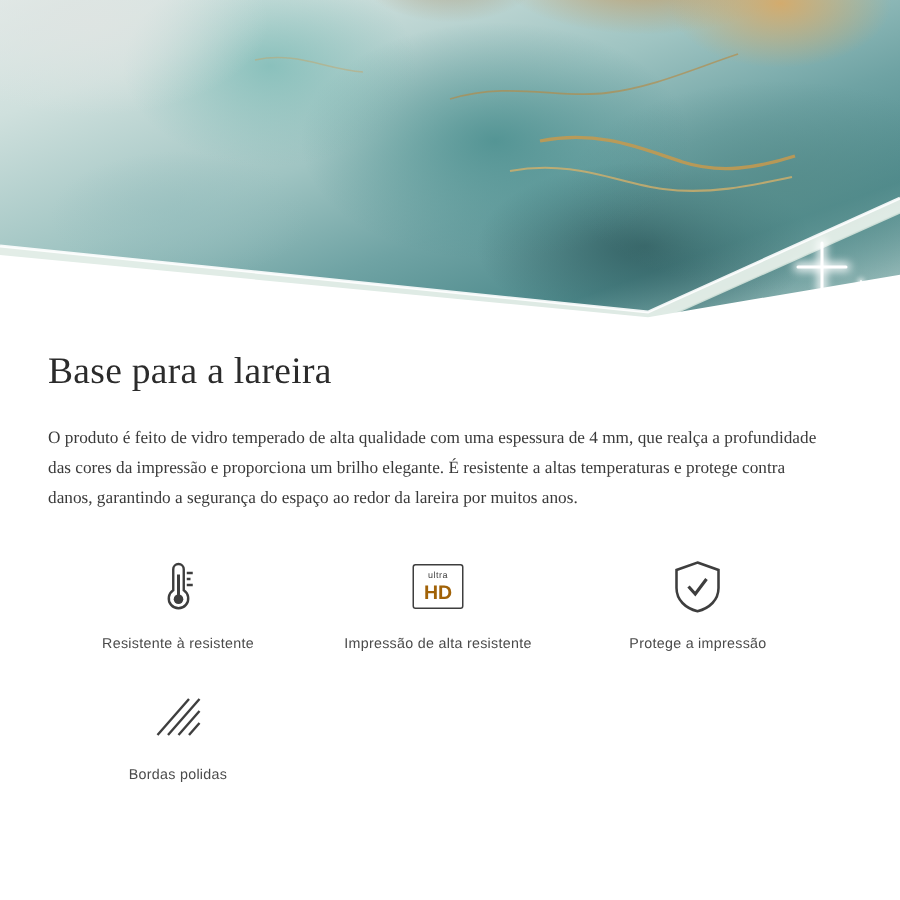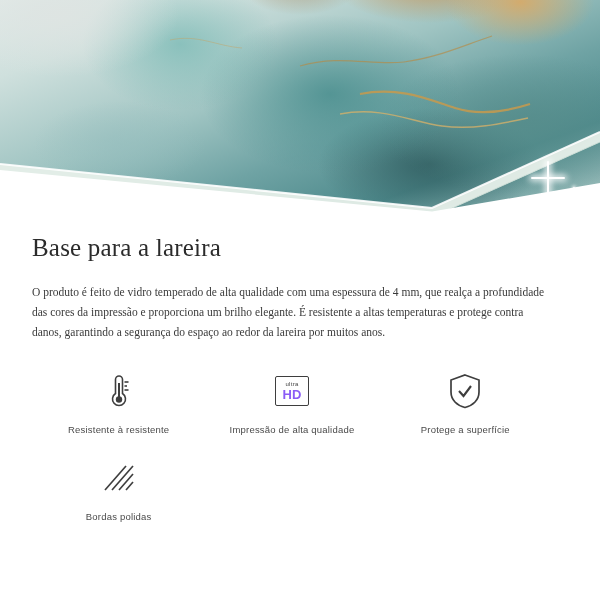--- a/index.html
+++ b/index.html
@@ -125,21 +125,21 @@
     width: 34px; height: 30px;
     border: 1.6px solid #3e3e3e;
     border-radius: 2px;
     display: flex;
     flex-direction: column;
     align-items: center;
     justify-content: center;
     line-height: 1;
   }
   .ultrahd .u1 { font-size: 6px; letter-spacing: .3px; color: #3e3e3e; }
-  .ultrahd .u2 { font-size: 13px; font-weight: bold; color: #8b5cf6; margin-top: 1px; }
+  .ultrahd .u2 { font-size: 13px; font-weight: bold; color: #a16207; margin-top: 1px; }
 </style>
 </head>
 <body>
 
 <div class="page">
 
   <div class="hero">
     <div class="hero-art"></div>
 
     <svg class="gold-veins" viewBox="0 0 600 250" preserveAspectRatio="none">
@@ -185,31 +185,31 @@
         <span class="feat-label">Resistente à resistente</span>
       </div>
 
       <div class="feature">
         <span class="feat-icon">
           <span class="ultrahd">
             <span class="u1">ultra</span>
             <span class="u2">HD</span>
           </span>
         </span>
-        <span class="feat-label">Impressão de alta qualidade</span>
+        <span class="feat-label">Impressão de alta resistente</span>
       </div>
 
       <div class="feature">
         <span class="feat-icon">
           <svg width="34" height="38" viewBox="0 0 34 38" fill="none" stroke="#3e3e3e" stroke-width="1.7">
             <path d="M17 3 31 8v12c0 8-6 13.5-14 15.5C9 33.5 3 28 3 20V8L17 3z"></path>
             <polyline points="11,19 15.5,24 23,14" stroke-width="2.1"></polyline>
           </svg>
         </span>
-        <span class="feat-label">Protege a superfície</span>
+        <span class="feat-label">Protege a impressão</span>
       </div>
 
 
       <div class="feature">
         <span class="feat-icon">
           <svg width="34" height="30" viewBox="0 0 34 30" fill="none" stroke="#3e3e3e" stroke-width="1.6">
             <path d="M3 27 L24 3"></path>
             <path d="M10 27 L31 3"></path>
             <path d="M17 27 L31 11"></path>
             <path d="M24 27 L31 19"></path>

